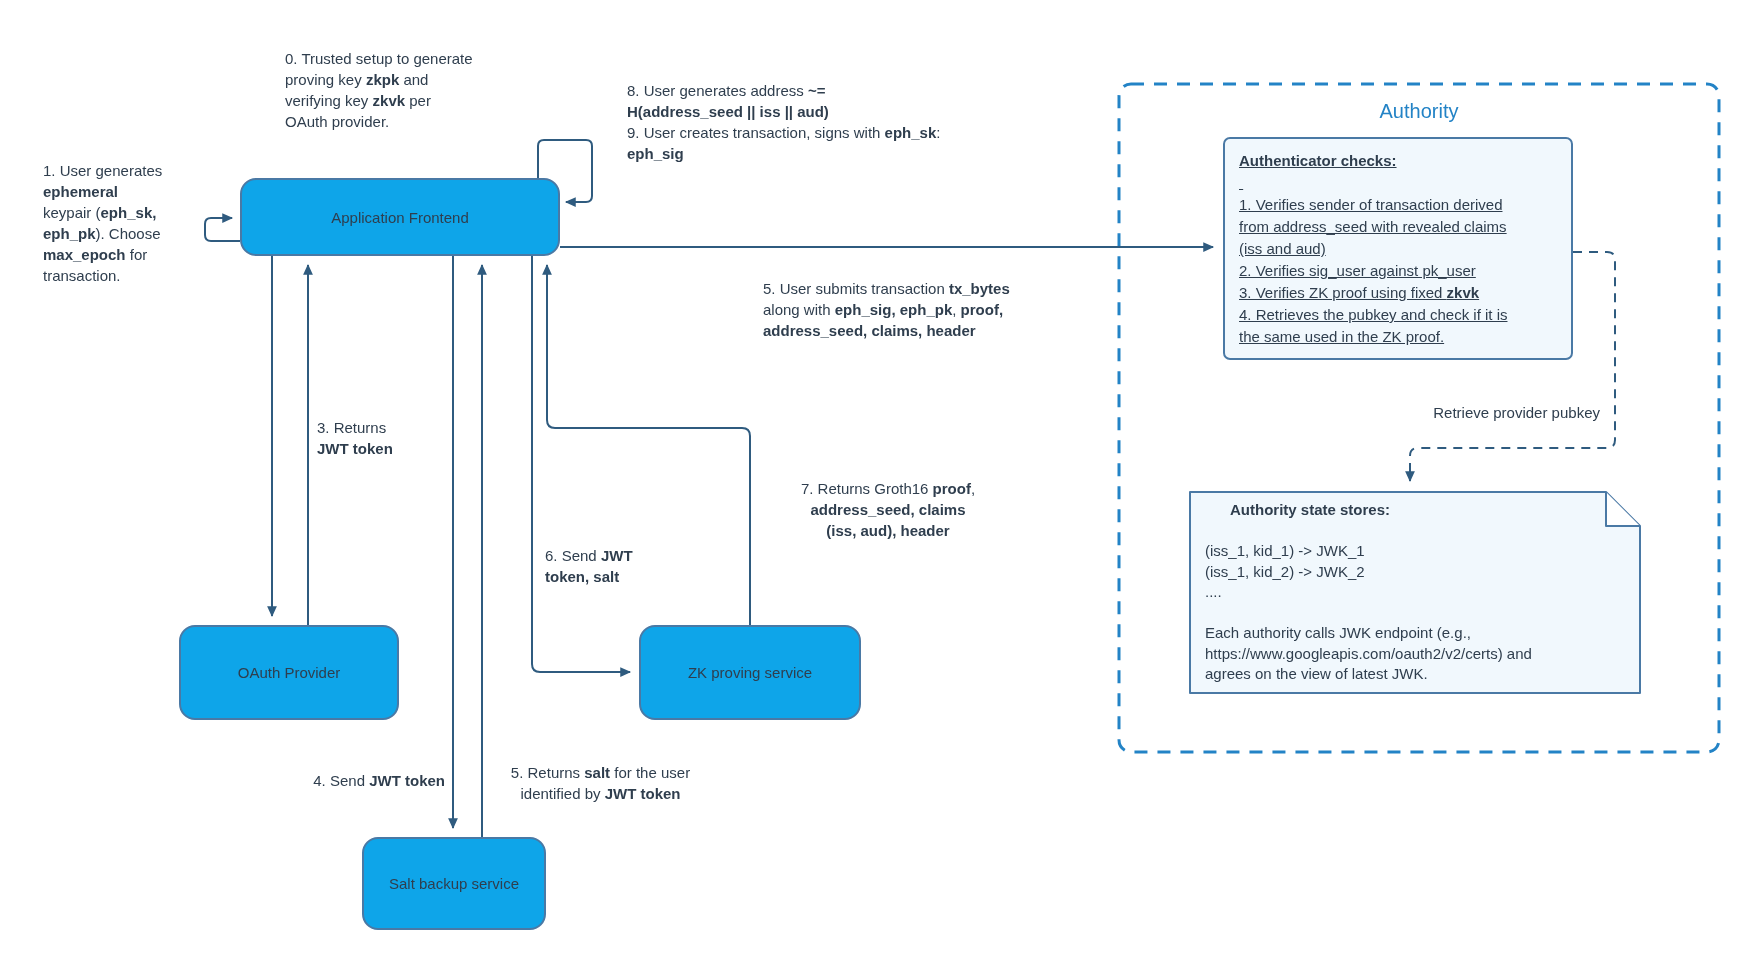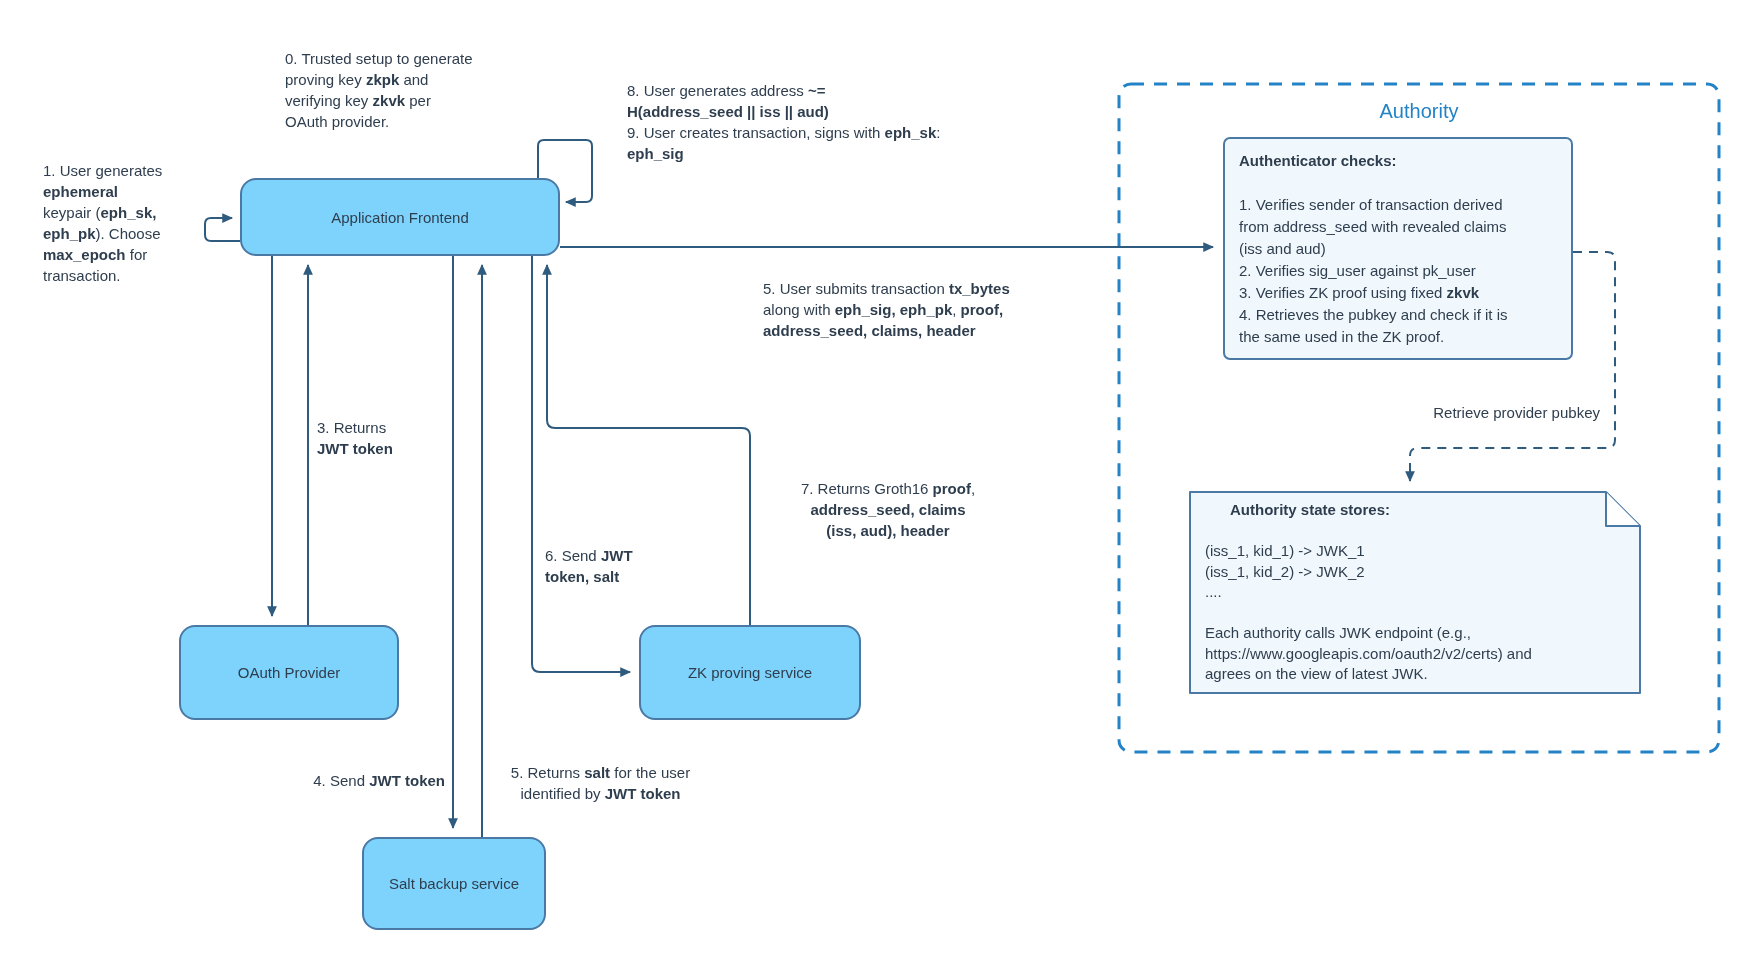--- a/index.html
+++ b/index.html
@@ -3,34 +3,34 @@
 <meta charset="utf-8">
 <style>
   html,body{margin:0;padding:0;background:#ffffff;}
   #canvas{
     position:relative;width:1760px;height:959px;background:#ffffff;
     font-family:"Liberation Sans",sans-serif;color:#2f3e4e;overflow:hidden;
   }
   #wires{position:absolute;left:0;top:0;width:1760px;height:959px;}
   .node{
     position:absolute;display:flex;align-items:center;justify-content:center;
-    background:#7dd3fc;border:2px solid #4a79a5;border-radius:16px;
+    background:#0ea5e9;border:2px solid #4a79a5;border-radius:16px;
     font-size:15px;color:#2f3e4e;box-sizing:border-box;text-align:center;
   }
   .rich{position:absolute;font-size:15px;line-height:21px;white-space:nowrap;}
   .rich > div{min-height:21px;}
   .center{text-align:center;}
   .right{text-align:right;}
   #authenticator-box{
     position:absolute;left:1223px;top:137px;width:350px;height:223px;
     background:#f1f8fd;border:2px solid #4a79a5;border-radius:7px;
     box-sizing:border-box;padding:11px 14px;
     font-size:15px;line-height:22px;white-space:nowrap;
   }
-  #authenticator-box > div{min-height:22px;}
+  #authenticator-box > div{min-height:22px;text-decoration:underline;}
   #note-text{
     position:absolute;left:1205px;top:500px;width:430px;
     font-size:15px;line-height:20.5px;white-space:nowrap;
   }
   #note-text > div{min-height:20.5px;}
   #authority-label{
     position:absolute;left:1118px;top:100px;width:602px;text-align:center;
     font-size:20px;color:#2383c6;
   }
   #retrieve-label{

